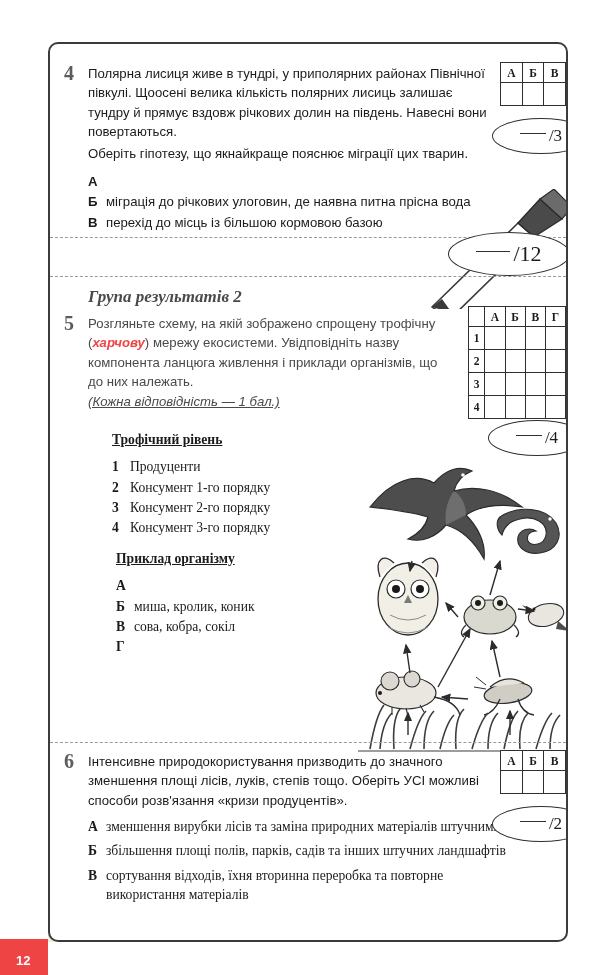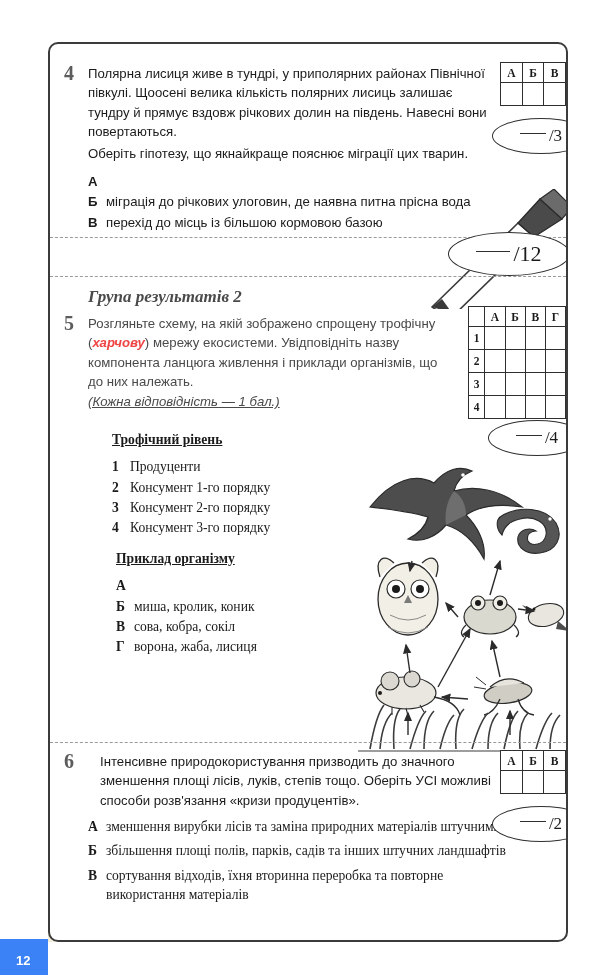--- a/index.html
+++ b/index.html
@@ -42,21 +42,21 @@
     white-space:nowrap;
     font-size:11.5px;
     letter-spacing:.3px;
     color:#8a8168;
     font-weight:bold;
   }
   .footer-tab{
     position:absolute;
     left:0;bottom:0;
     width:48px;height:36px;
-    background:#3b82f6;
+    background:#ef4444;
   }
   .folio{
     position:absolute;
     left:16px;bottom:7px;
     font-size:13px;color:#ffffff;
     font-weight:bold;
   }
 
   
   .qnum{
@@ -306,21 +306,20 @@
       <div class="opt">
           <span class="optk ser">Б</span>
           <span>миша, кролик, коник</span>
         </div>
       <div class="opt">
           <span class="optk ser">В</span>
           <span>сова, кобра, сокіл</span>
         </div>
       <div class="opt">
           <span class="optk ser">Г</span>
-          <span>ворона, жаба, лисиця</span>
         </div>
     </div>
 
     <svg class="food-web" viewBox="0 0 228 320">
 
       <g>
         <path d="M20,58 C42,30 66,24 84,34 C96,20 110,16 122,22 C112,26 106,34 104,42
                  C124,36 150,40 172,58 C146,54 128,58 116,66 C128,78 136,94 134,110
                  C124,92 110,80 96,76 C86,88 72,94 58,90 C70,84 76,76 78,68
                  C58,62 38,60 20,58 Z" fill="#4d4d4d" stroke="#2b2b2b" stroke-width="1.2"></path>
@@ -407,21 +406,21 @@
         <path d="M140,146 L150,112"></path>
         <path d="M58,286 L58,264"></path>
         <path d="M160,286 L160,262"></path>
         <path d="M118,250 L92,248"></path>
       </g>
     </svg>
 
     <div class="dash" style="top:698px;"></div>
 
     <div class="qnum" style="left:14px;top:706px;">6</div>
-    <div class="qbody" style="left:50px;top:708px;width:400px;">Інтенсивне природокористування призводить до значного зменшення площі лісів, луків, степів тощо. Оберіть УСІ можливі способи розв'язання «кризи продуцентів».</div>
+    <div class="qbody" style="left:38px;top:708px;width:400px;">Інтенсивне природокористування призводить до значного зменшення площі лісів, луків, степів тощо. Оберіть УСІ можливі способи розв'язання «кризи продуцентів».</div>
 
     <div class="qbody ser" style="left:38px;top:772px;width:420px;">
       <div class="opt">
         <span class="optk ser">А</span>
         <span>зменшення вирубки лісів та заміна природних матеріалів штучними</span>
       </div>
       <div class="opt" style="margin-top:5px;">
         <span class="optk ser">Б</span>
         <span>збільшення площі полів, парків, садів та інших штучних ландшафтів</span>
       </div>

